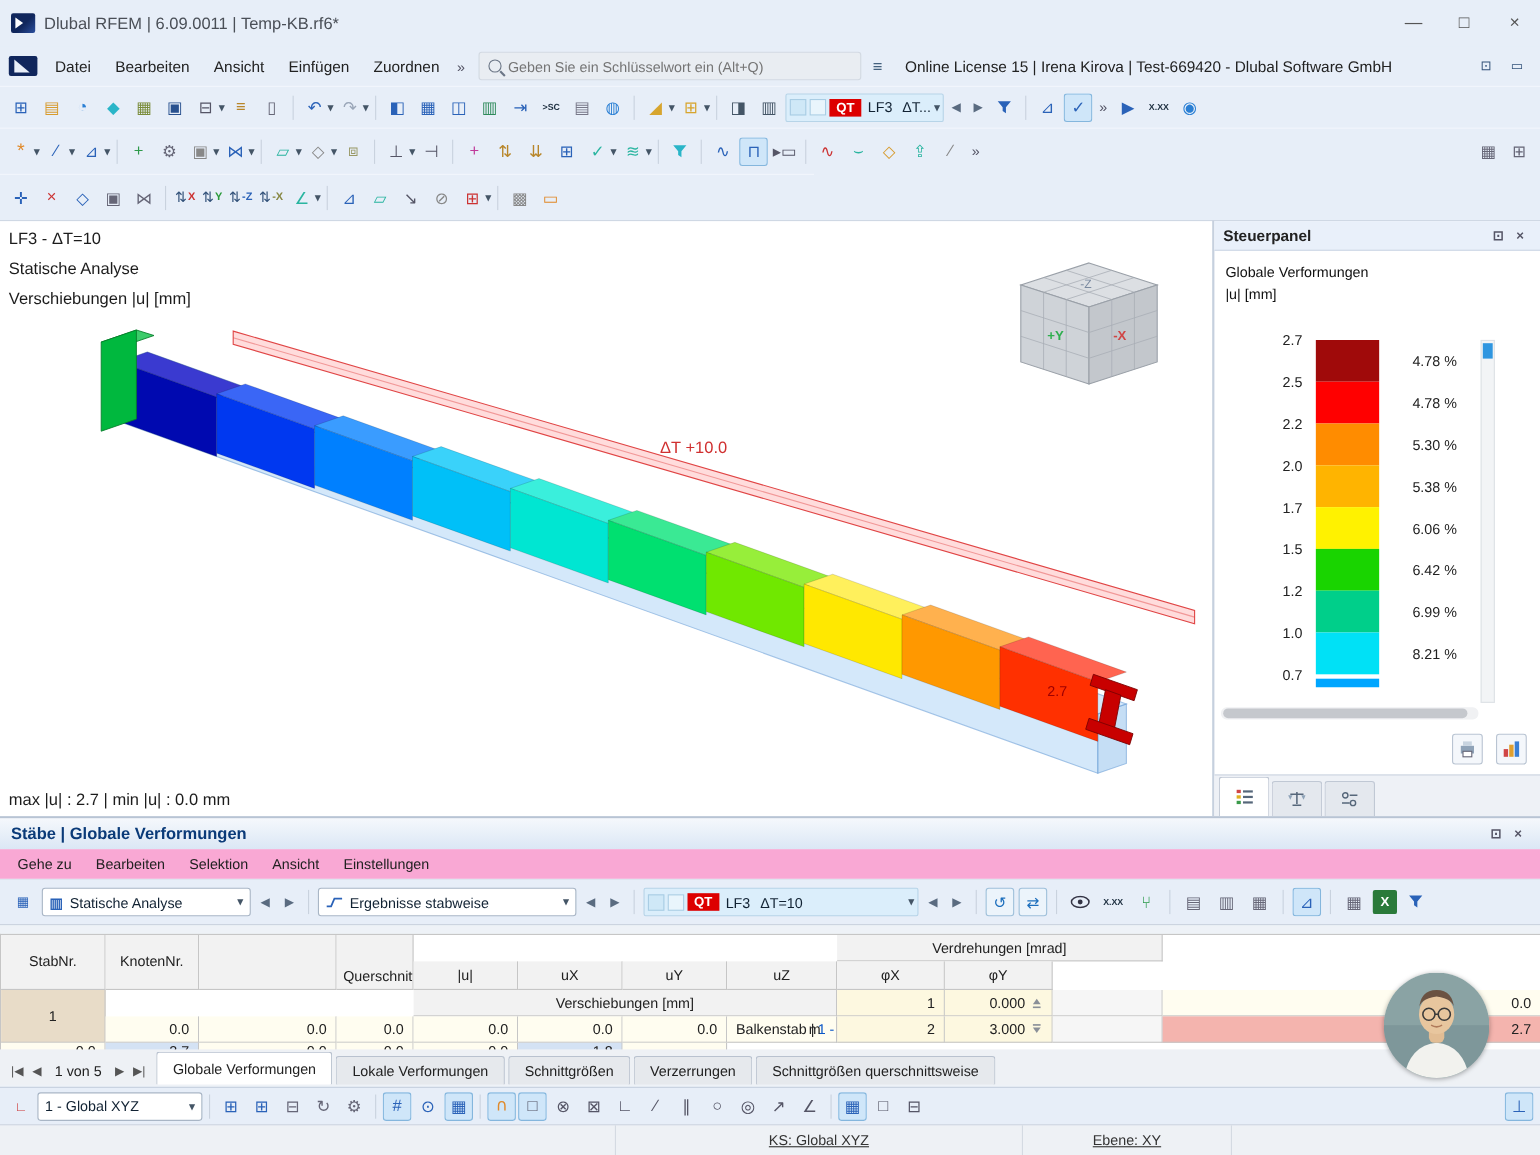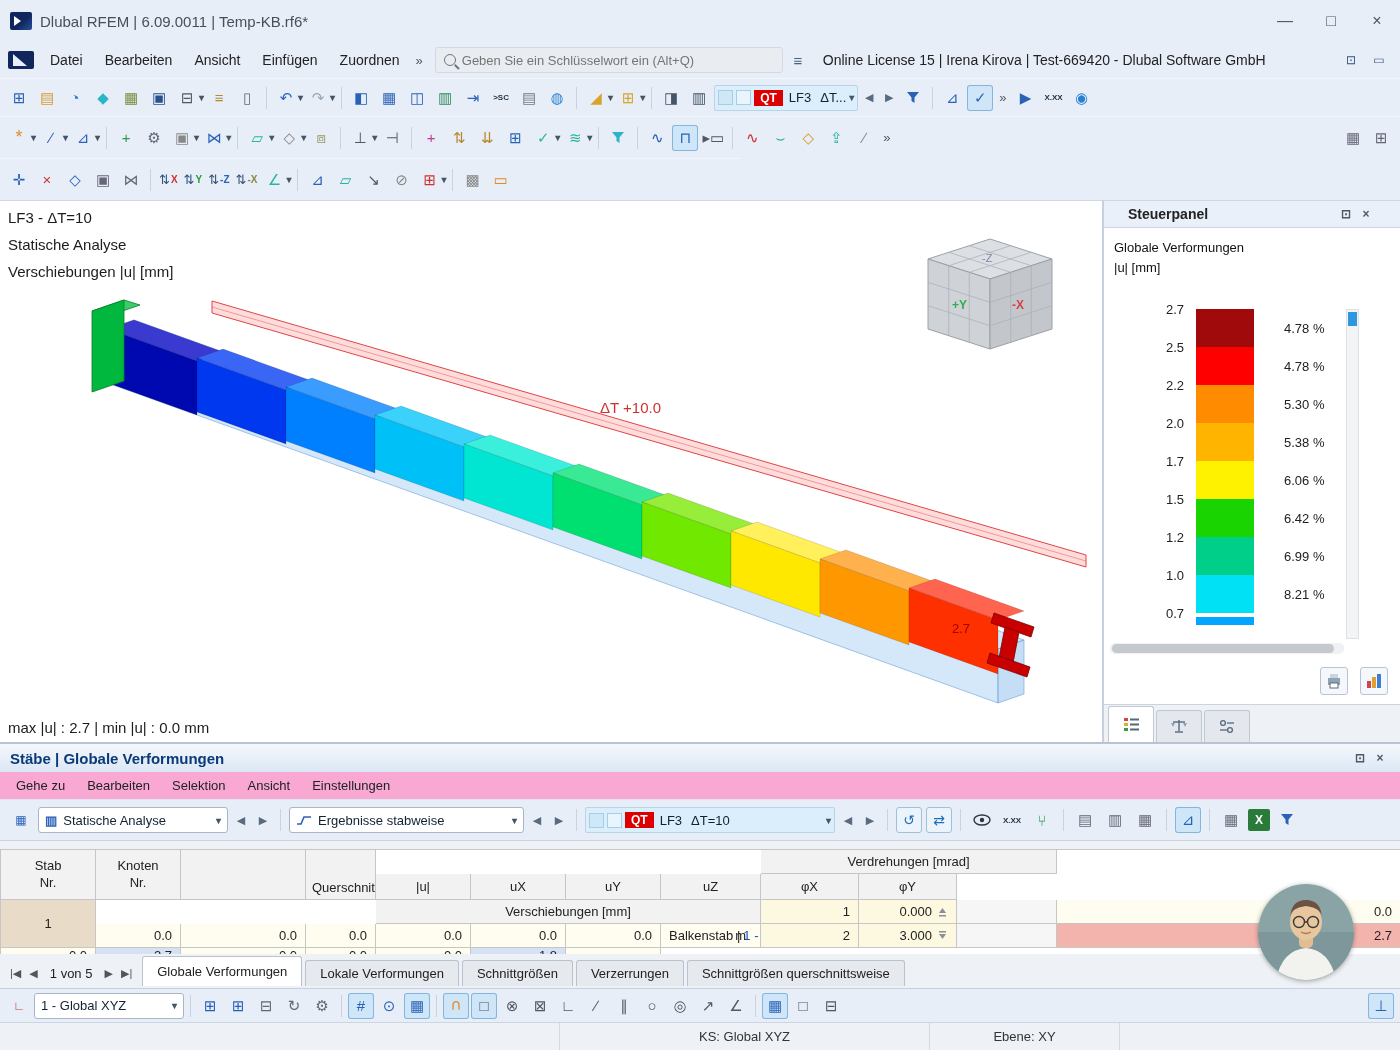--- a/index.html
+++ b/index.html
@@ -46,21 +46,21 @@
 
   
   .main { position:absolute; top:200px; left:0; width:1102px; height:542px; background:#ffffff; border-top:1px solid #cfd8e4; }
   .vp-line { position:absolute; left:8px; font-size:15px; color:#1c1c1c; white-space:nowrap; }
   .vp-footer { position:absolute; left:8px; bottom:6px; font-size:15px; color:#1c1c1c; }
   .load-label { position:absolute; left:600px; top:198px; color:#d03030; font-size:15px; }
   .max-marker { position:absolute; left:952px; top:420px; color:#a00000; font-size:13px; }
 
   
   .steuer { position:absolute; top:200px; left:1102px; width:298px; height:542px; background:#fff; border-left:2px solid #c6d0de; border-top:1px solid #cfd8e4; }
-  .steuer-header { height:27px; background:#e9f0fa; border-bottom:1px solid #ccd6e4; display:flex; align-items:center; padding:0 24px; font-weight:bold; font-size:14px; color:#222; }
+  .steuer-header { height:27px; background:#e9f0fa; border-bottom:1px solid #ccd6e4; display:flex; align-items:center; padding:0 8px; font-weight:bold; font-size:14px; color:#222; }
   .ph-btn { width:20px; height:20px; display:flex; align-items:center; justify-content:center; color:#556; font-size:12px; }
   .steuer-sub { padding:10px 10px 0 10px; font-size:13px; line-height:1.55; color:#111; }
   .legend { position:absolute; top:108px; left:0; width:298px; height:330px; }
   .lg-val { position:absolute; width:56px; text-align:right; font-size:13px; color:#222; }
   .lg-pct { position:absolute; left:180px; font-size:13px; color:#222; }
   .vscroll { position:absolute; left:242px; top:0; width:13px; height:330px; background:#f2f4f6; border:1px solid #dde1e6; }
   .vthumb { position:absolute; left:1px; top:2px; width:9px; height:14px; background:#2f96e0; }
   .hscroll { position:absolute; top:442px; left:6px; width:234px; height:11px; background:#f0f1f3; border-radius:5px; }
   .hthumb { position:absolute; left:2px; top:1px; width:222px; height:9px; background:#c5c8cd; border-radius:5px; }
   .panel-btns { position:absolute; top:466px; right:12px; display:flex; gap:12px; }
@@ -76,21 +76,21 @@
   .res-menu span { padding:4px 10px; font-size:13px; color:#222; }
   .res-toolbar { height:42px; display:flex; align-items:center; gap:4px; padding:0 8px; background:#e7eef8; border-top:1px solid #dde5ef; border-bottom:1px solid #ccd4e0; }
   .dd { height:26px; background:#fff; border:1px solid #a9b6c6; border-radius:3px; display:flex; align-items:center; padding:0 6px; gap:6px; font-size:13px; color:#123; }
   .dd .ddarrow { margin-left:auto; }
   .sqbtn { width:26px; height:26px; border:1px solid #9fc0da; border-radius:3px; background:#ecf4fb; display:flex; align-items:center; justify-content:center; color:#1d6fbd; font-size:14px; }
 
   .res-table { position:absolute; top:105px; left:0; display:grid;
     grid-template-columns:95px 85px 125px 70px 95px 95px 95px 100px 98px 98px 100px 344px;
     grid-template-rows:24px 26px 24px 24px; background:#fff; border-top:1px solid #c6c6c6; border-left:1px solid #c6c6c6; }
   .tc { border-right:1px solid #c6c6c6; border-bottom:1px solid #c6c6c6; background:#f2f2f2; display:flex; align-items:center; justify-content:center; font-size:13px; color:#222; overflow:hidden; white-space:nowrap; }
-  .tc.hdr2 { flex-direction:column; line-height:1.25; justify-content:center; }
+  .tc.hdr2 { line-height:1.25; justify-content:center; }
   .tc.num { justify-content:flex-end; padding-right:8px; background:#fffdf0; }
   .tc.yel { background:#fdf8e0; }
   .tc.stabcell { grid-row:3/5; background:#e8dcc8; }
   .tc.blankhdr { grid-row:1/3; }
   .tc.red { background:#f4b4ae; }
   .tc.blue { background:#d4e2f4; }
   .tc.crosshdr { grid-row:1/3; justify-content:flex-start; align-items:flex-end; padding:0 6px 4px 6px; }
   .tc.crosscell { justify-content:flex-start; padding-left:8px; background:#fffdf0; position:relative; }
   .cross-name { color:#0b57c8; padding:0 3px; }
   .cross-tail { position:absolute; right:14px; }
@@ -99,21 +99,21 @@
   .res-tabs { position:absolute; top:210px; left:0; width:1400px; height:32px; display:flex; align-items:flex-end; background:#eef1f5; padding-left:6px; }
   .pagi { display:flex; align-items:center; gap:8px; padding:0 10px 5px 4px; color:#555; }
   .pagi b { font-weight:normal; color:#222; font-size:13px; padding:0 4px; }
   .pagi span { font-size:11px; }
   .rtab { padding:0 14px; height:26px; display:flex; align-items:center; border:1px solid #b9c2cf; border-bottom:none; background:#e6e9ed; margin-right:3px; border-radius:3px 3px 0 0; font-size:13px; color:#222; }
   .rtab.active { background:#fff; height:30px; }
 
   
   .bottom-tb { position:absolute; top:988px; left:0; width:1400px; height:34px; background:#e7eef8; border-top:1px solid #c6d0de; display:flex; align-items:center; gap:2px; padding:0 6px; }
   .statusbar { position:absolute; top:1022px; left:0; width:1400px; height:28px; background:#eef1f5; border-top:1px solid #cdd5e0; display:flex; align-items:center; font-size:13px; color:#333; }
-  .st-sec { height:100%; display:flex; align-items:center; justify-content:center; border-right:1px solid #d4dae2; }
+  .st-sec { height:100%; display:flex; align-items:center; justify-content:center; border-right:1px solid #d4dae2;text-decoration:underline; }
 
   
   .avatar { position:absolute; top:884px; left:1258px; width:96px; height:96px; border-radius:50%; overflow:hidden; box-shadow:0 1px 5px rgba(0,0,0,.35); z-index:50; }
 </style>
 </head>
 <body>
 
 <div class="titlebar">
   <div class="appicon"></div>
   <div class="title-text">Dlubal RFEM | 6.09.0011 | Temp-KB.rf6*</div>

